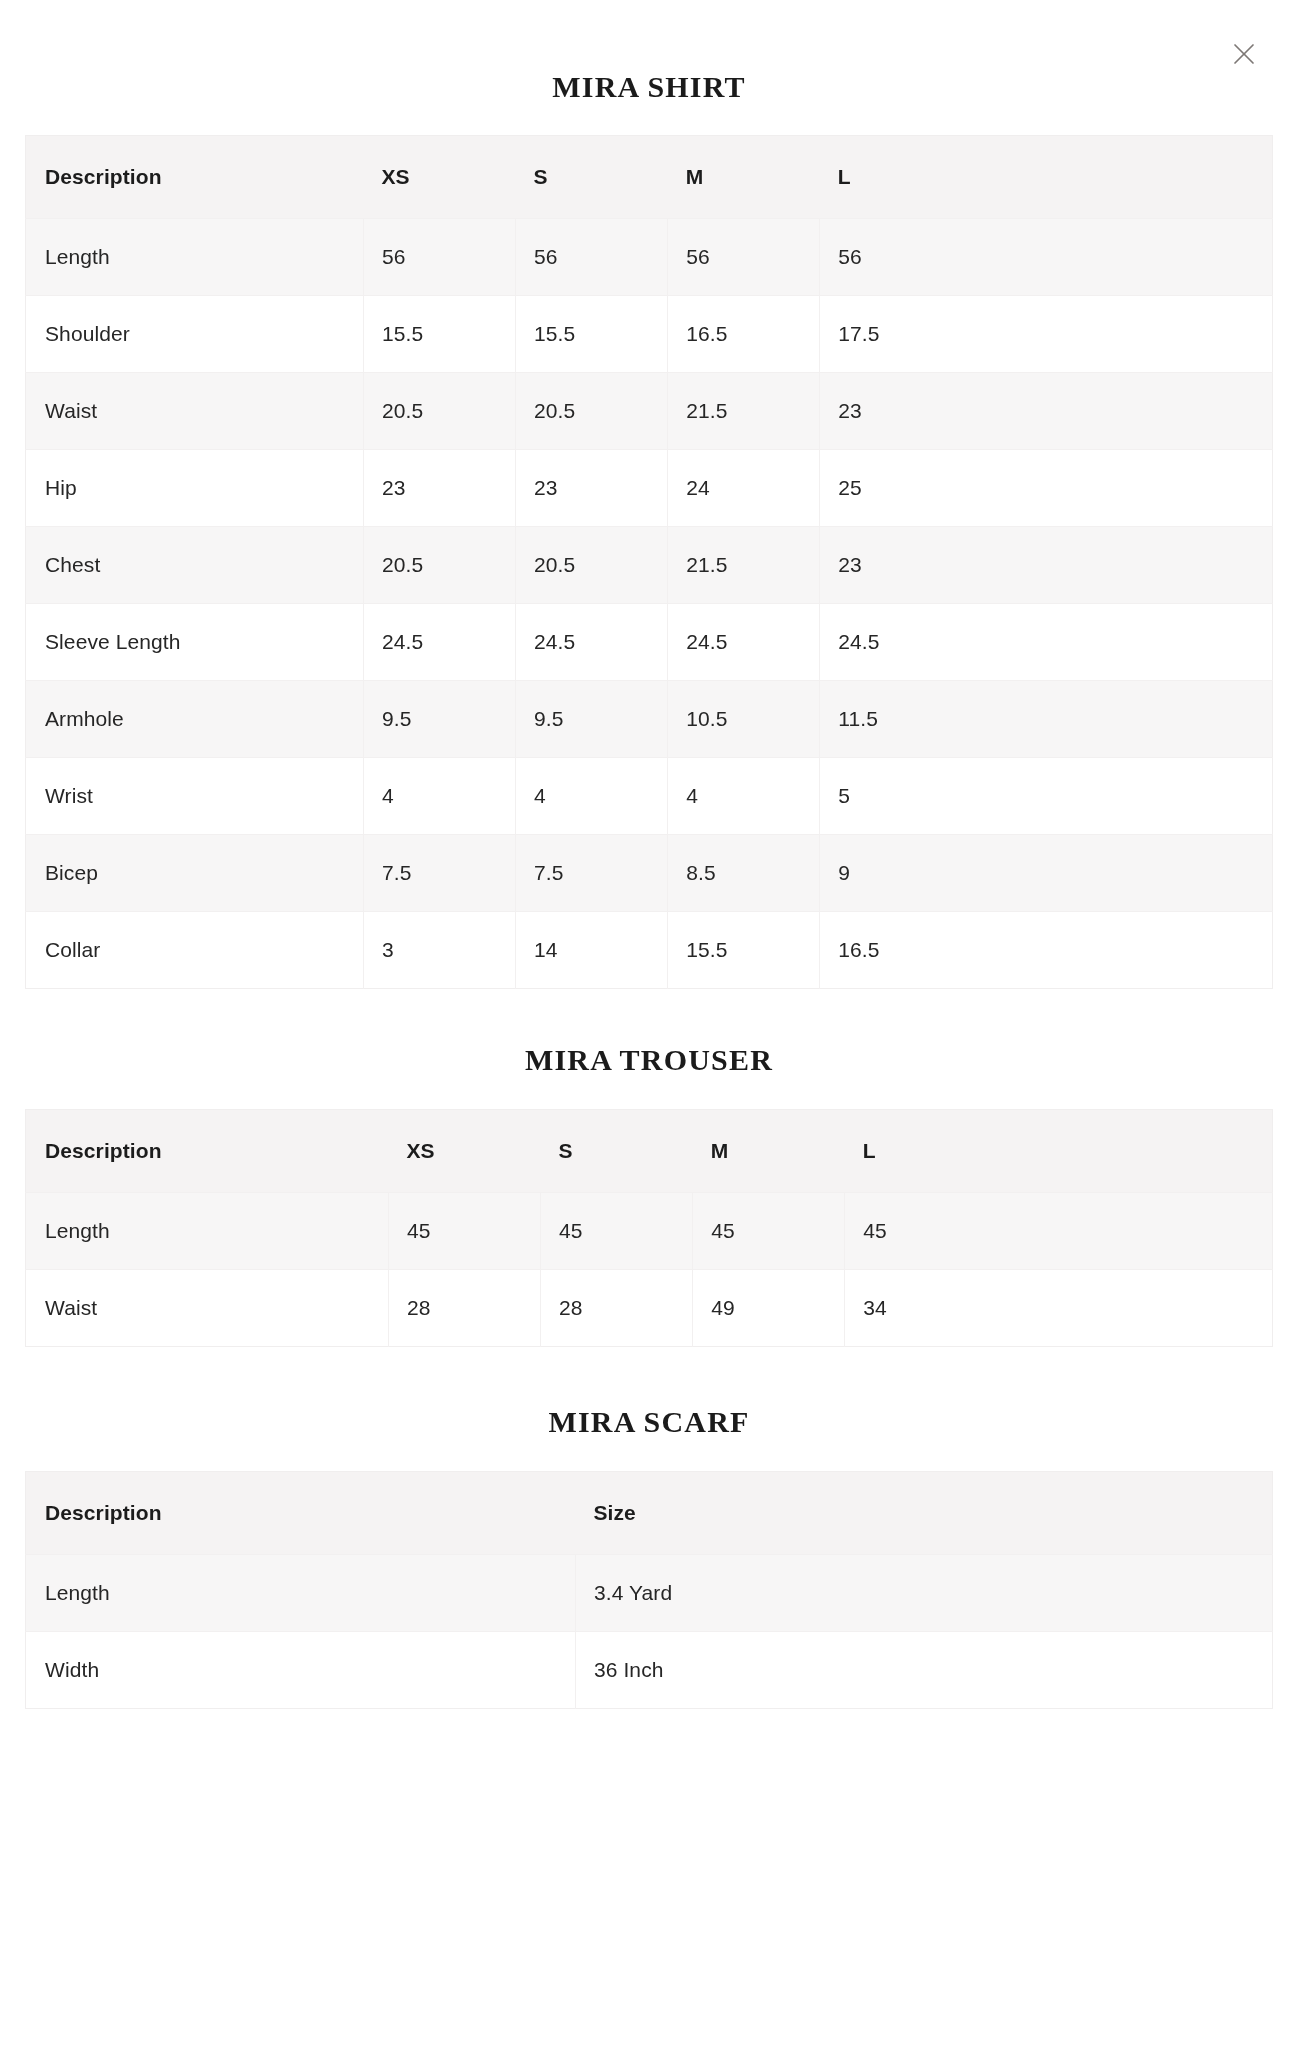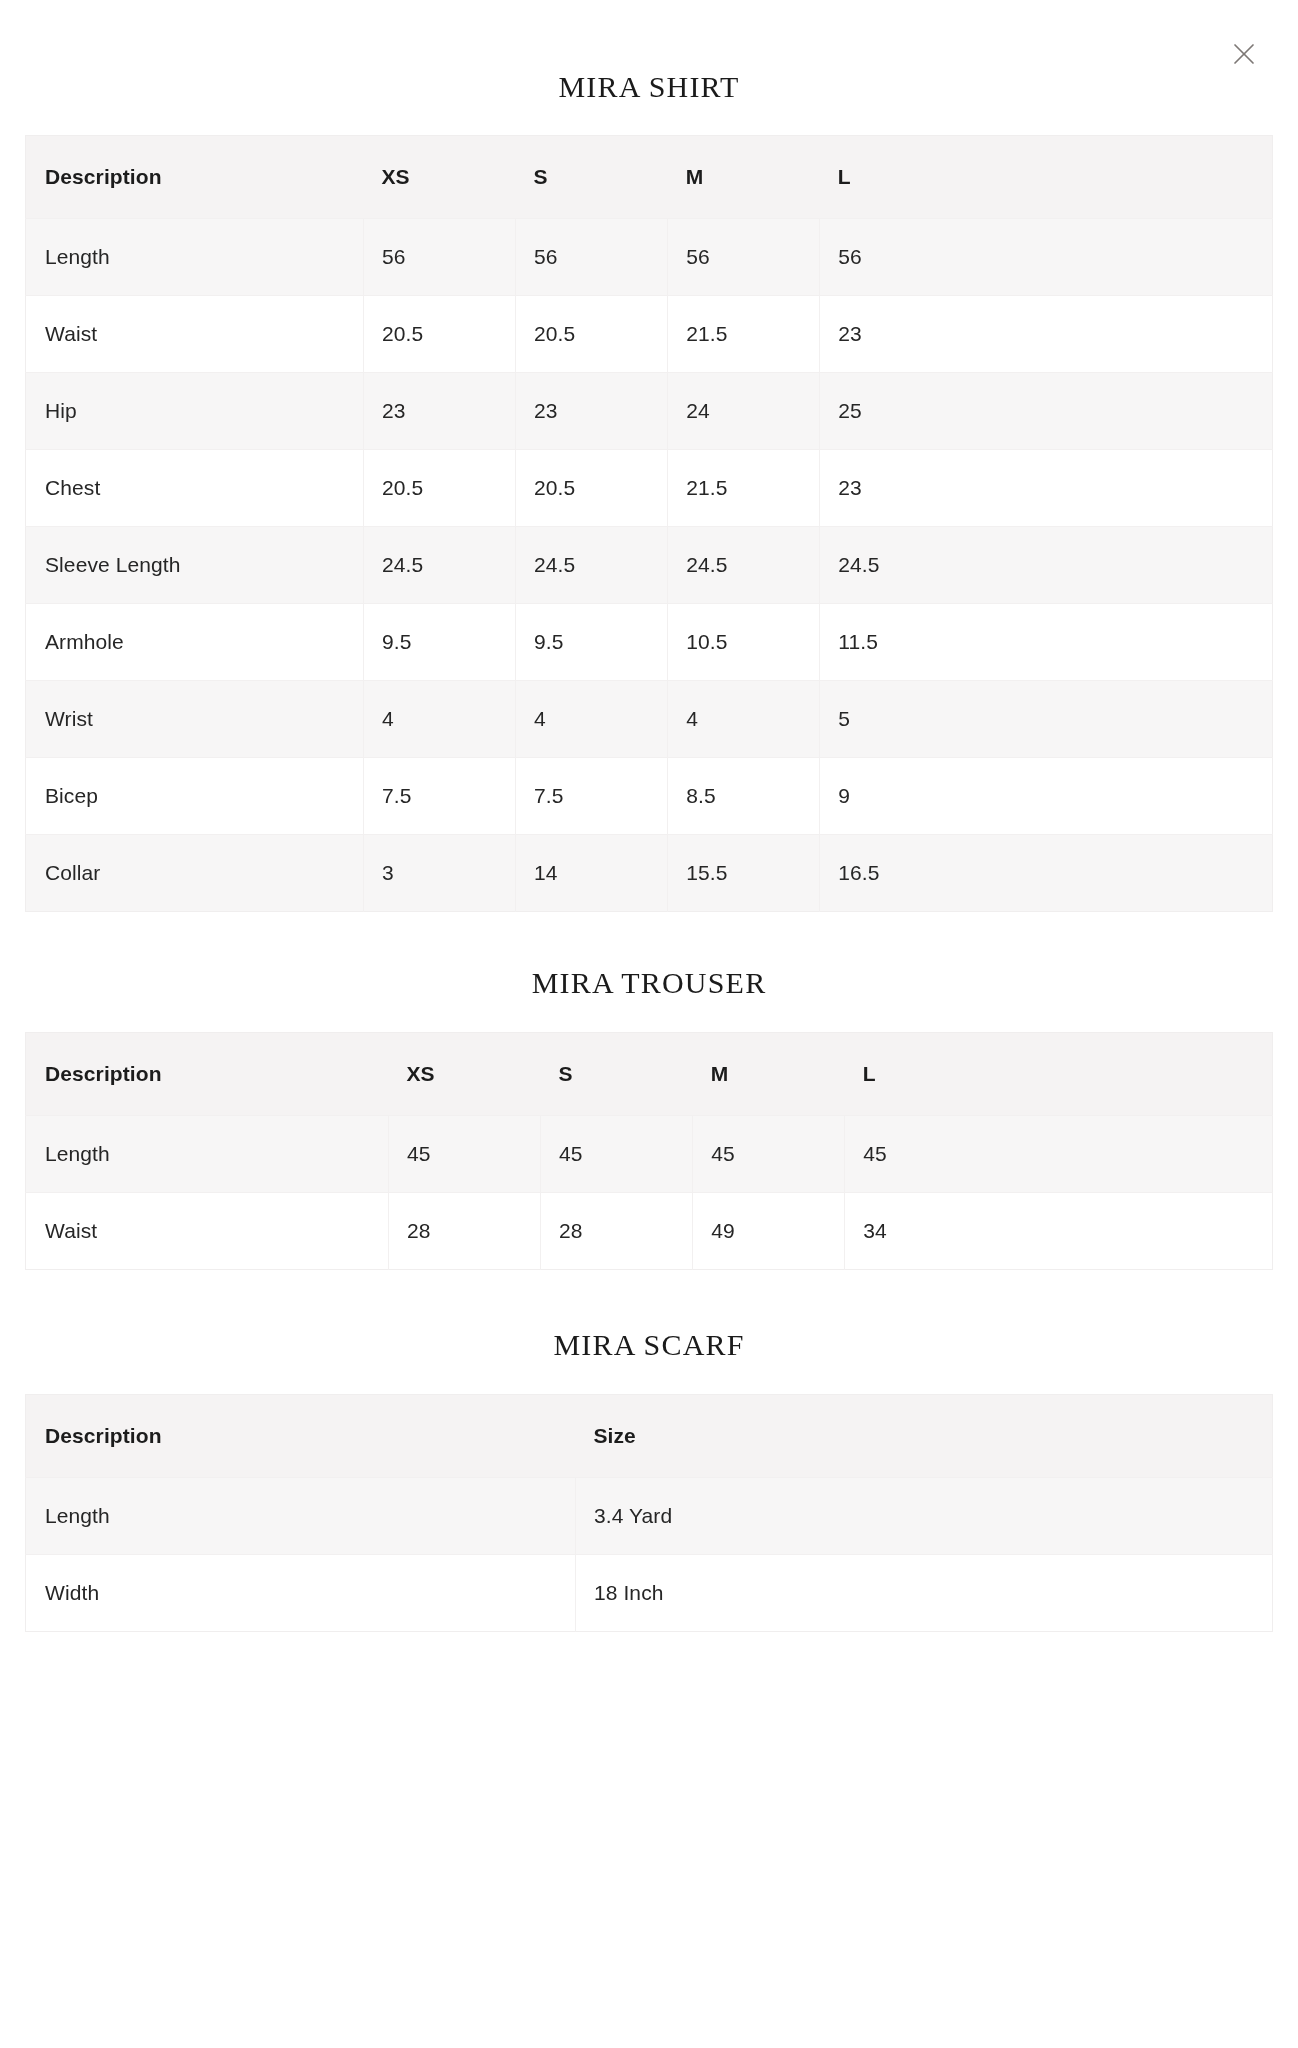--- a/index.html
+++ b/index.html
@@ -33,21 +33,21 @@
     cursor: pointer;
     background: transparent;
     border: none;
   }
   .close-btn svg { display: block; }
 
   
   .section-title {
     font-family: "Liberation Serif", "DejaVu Serif", serif;
     font-size: 30px;
-    font-weight: 400;
+    font-weight: 700;
     letter-spacing: 1.2px;
     color: #1b1b1b;
     text-align: center;
     line-height: 1;
   }
 
   #title-shirt   { margin-top: 72px; }
   #title-trouser { margin-top: 56px; }
   #title-scarf   { margin-top: 60px; }
 
@@ -150,20 +150,27 @@
       </thead>
       <tbody>
         <tr>
           <td>Length</td>
           <td>56</td>
           <td>56</td>
           <td>56</td>
           <td>56</td>
         </tr>
         <tr>
+          <td>Shoulder</td>
+          <td>15.5</td>
+          <td>15.5</td>
+          <td>16.5</td>
+          <td>17.5</td>
+        </tr>
+        <tr>
           <td>Waist</td>
           <td>20.5</td>
           <td>20.5</td>
           <td>21.5</td>
           <td>23</td>
         </tr>
         <tr>
           <td>Hip</td>
           <td>23</td>
           <td>23</td>
@@ -269,20 +276,20 @@
           <th>Size</th>
         </tr>
       </thead>
       <tbody>
         <tr>
           <td>Length</td>
           <td>3.4 Yard</td>
         </tr>
         <tr>
           <td>Width</td>
-          <td>18 Inch</td>
+          <td>36 Inch</td>
         </tr>
       </tbody>
     </table>
   </div>
 
   <div class="spacer-bottom"></div>
 </div>
 
 </body></html>

